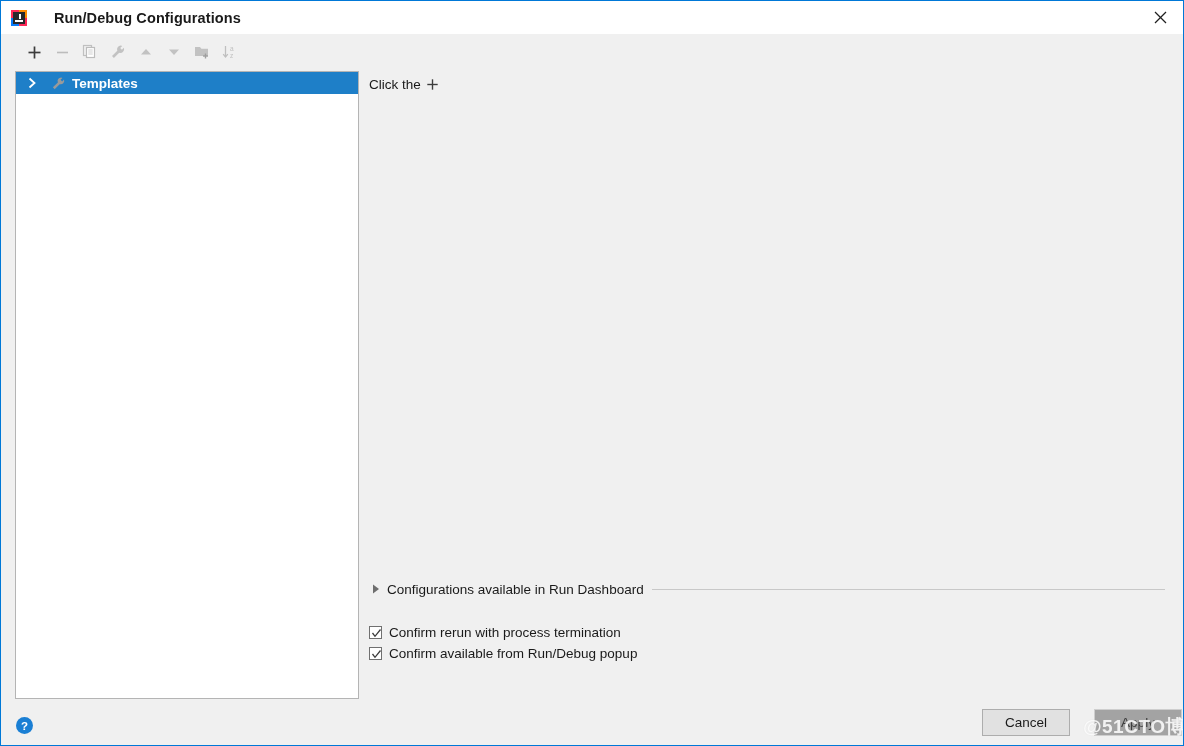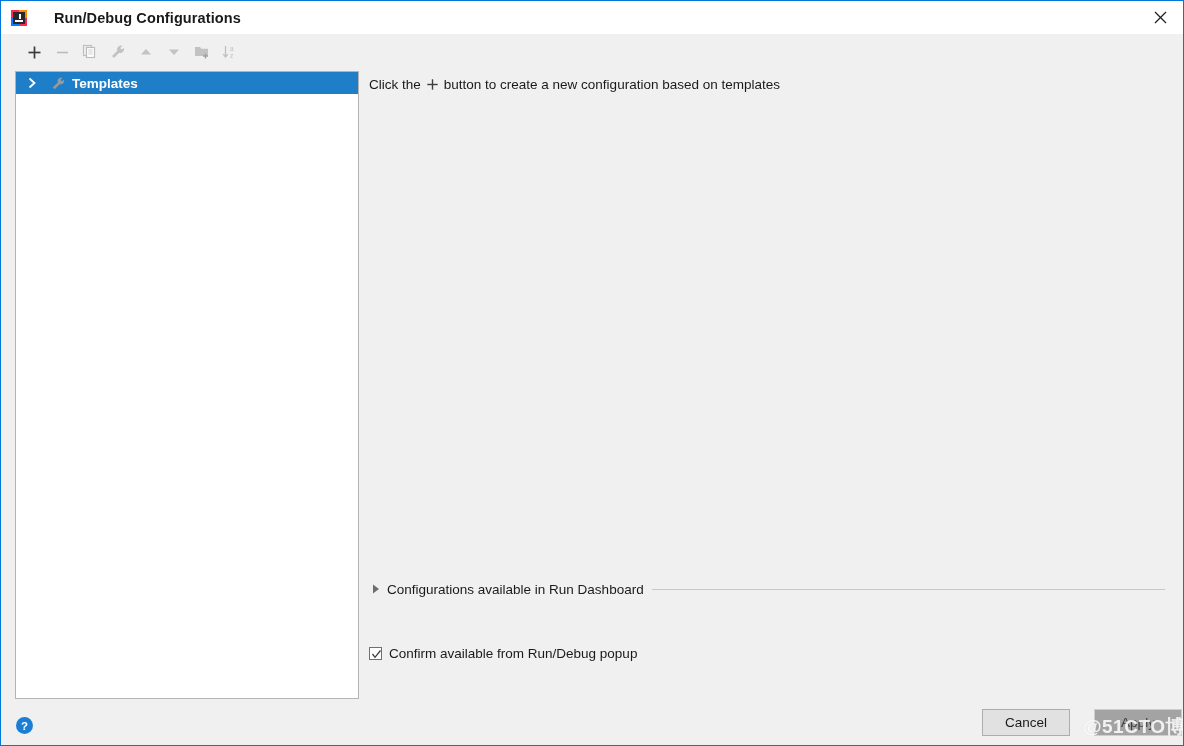--- a/index.html
+++ b/index.html
@@ -398,33 +398,40 @@
   <div class="content">
 
     <div class="hint">
       <span>Click the</span>
       <span class="plus-inline">
         <svg width="13" height="13" viewBox="0 0 15 15">
           <line x1="7.5" y1="1.5" x2="7.5" y2="13.5" stroke="#3c3c3c" stroke-width="1.6"></line>
           <line x1="1.5" y1="7.5" x2="13.5" y2="7.5" stroke="#3c3c3c" stroke-width="1.6"></line>
         </svg>
       </span>
-      <span>button to create a new configuration based on templates</span>
     </div>
 
     <div class="section-header">
       <span class="section-arrow">
         <svg width="8" height="10" viewBox="0 0 8 10">
           <polygon points="1,0.5 7,5 1,9.5" fill="#6e6e6e"></polygon>
         </svg>
       </span>
       <span class="section-title">Configurations available in Run Dashboard</span>
       <span class="section-rule"></span>
     </div>
 
+    <div class="checkrow r1">
+      <span class="checkbox">
+        <svg width="11" height="11" viewBox="0 0 11 11">
+          <polyline points="1.5,5 4,8.3 9.5,1.5" fill="none" stroke="#3c3c3c" stroke-width="1.3"></polyline>
+        </svg>
+      </span>
+      <span class="label">Confirm rerun with process termination</span>
+    </div>
 
     <div class="checkrow r2">
       <span class="checkbox">
         <svg width="11" height="11" viewBox="0 0 11 11">
           <polyline points="1.5,5 4,8.3 9.5,1.5" fill="none" stroke="#3c3c3c" stroke-width="1.3"></polyline>
         </svg>
       </span>
       <span class="label">Confirm available from Run/Debug popup</span>
     </div>
 

